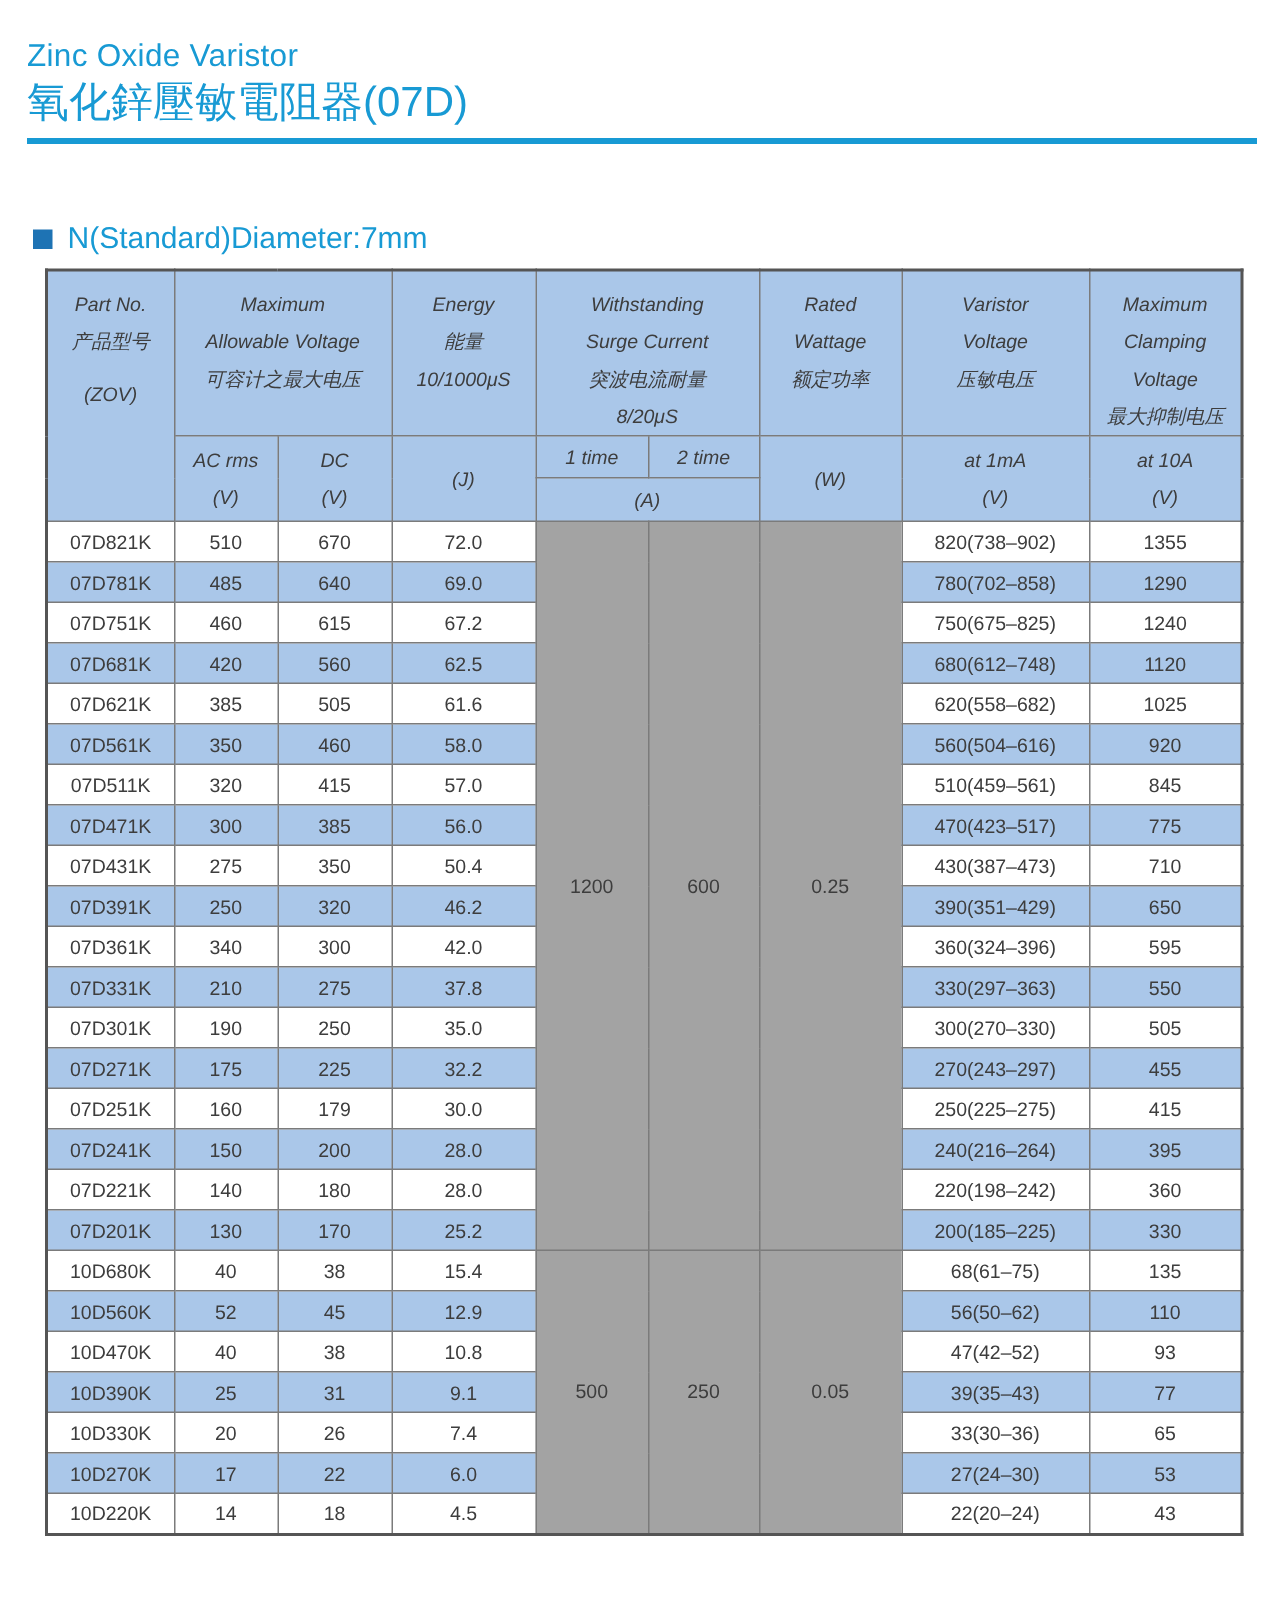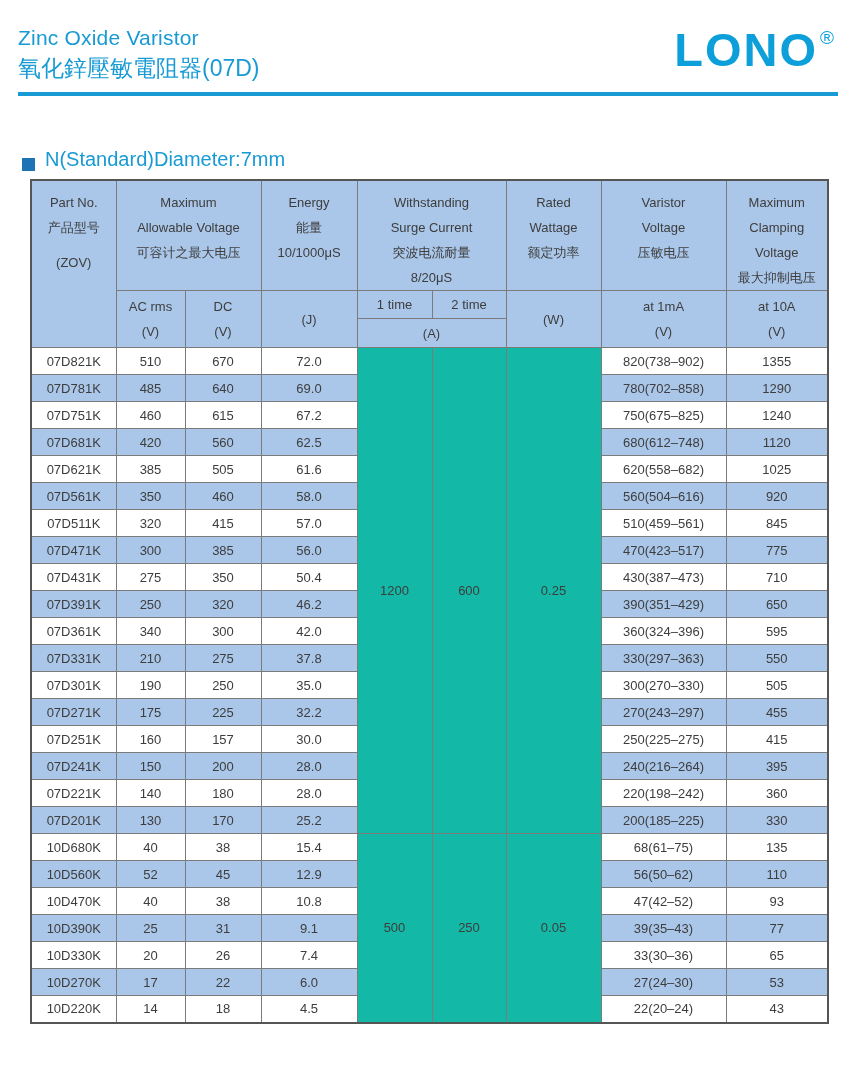--- a/index.html
+++ b/index.html
@@ -16,64 +16,63 @@
   body{
     width:858px;height:1066px;
     font-family:"Liberation Sans", sans-serif;
     color:var(--ink);
     overflow:hidden;
   }
   .page{width:858px;height:1066px;padding:24px 20px 0 18px;}
   
   .topbar{display:flex;justify-content:space-between;align-items:flex-start;height:64px;}
   .title-en{color:var(--accent);font-size:21px;font-weight:500;letter-spacing:.2px;line-height:28px;}
-  .title-zh{color:var(--accent);font-size:23px;font-weight:500;line-height:32px;text-align:center;}
+  .title-zh{color:var(--accent);font-size:28px;font-weight:500;line-height:32px;text-align:center;}
   .logo{color:var(--logo-blue);font-size:47px;font-weight:700;letter-spacing:2px;line-height:52px;padding-right:6px;white-space:nowrap;}
   .logo .reg{font-size:19px;font-weight:400;vertical-align:top;position:relative;top:-12px;left:2px;letter-spacing:0;}
   .rule{height:4px;background:var(--accent);margin-top:4px;width:820px;}
   
-  .section-title{display:flex;align-items:flex-end;margin:52px 0 8px 4px;gap:10px;}
+  .section-title{display:flex;align-items:center;margin:52px 0 8px 4px;gap:10px;}
   .bullet{width:13px;height:13px;background:var(--bullet-blue);display:inline-block;}
   .section-label{color:var(--accent);font-size:20px;font-weight:500;}
   
   table{
     border-collapse:collapse;table-layout:fixed;
     margin-left:12px;width:797px;
     border:2px solid var(--outer);
   }
   th,td{
     border:1px solid var(--grid);
     text-align:center;vertical-align:middle;
     font-weight:400;color:var(--ink);
     font-size:13px;
   }
-  thead th{background:var(--stripe);}
+  thead th{background:var(--stripe);font-style:italic;}
   thead .r1 th{height:106px;vertical-align:top;padding-top:9px;line-height:25px;}
   thead .r2 th{height:28px;}
   thead .r3 th{height:29px;}
   th.two-line{line-height:25px;margin-top:12px;}
   .zov{margin-top:10px;}
   tbody td{height:27px;background:#ffffff;}
   tbody tr.stripe td{background:var(--stripe);}
-  tbody td.merged{background:#14b8a6;margin-left:20px;}
+  tbody td.merged{background:#a3a3a3;margin-left:20px;}
   col.c-part{width:85px;} col.c-ac{width:69px;} col.c-dc{width:76px;}
   col.c-j{width:96px;}  col.c-t1{width:75px;} col.c-t2{width:74px;}
   col.c-w{width:95px;}  col.c-vv{width:125px;} col.c-cv{width:102px;}
 </style>
 </head>
 <body>
 
 <div class="page">
 
   <div class="topbar">
     <div class="titles">
       <div class="title-en">Zinc Oxide Varistor</div>
       <div class="title-zh">氧化鋅壓敏電阻器(07D)</div>
     </div>
-    <div class="logo"><span>LONO</span><span class="reg">®</span></div>
   </div>
 
   <div class="rule"></div>
 
   <div class="section-title">
     <span class="bullet"></span>
     <span class="section-label">N(Standard)Diameter:7mm</span>
   </div>
 
   <table>
@@ -266,21 +265,21 @@
           <td>07D271K</td>
           <td>175</td>
           <td>225</td>
           <td>32.2</td>
           <td>270(243–297)</td>
           <td>455</td>
         </tr>
         <tr>
           <td>07D251K</td>
           <td>160</td>
-          <td>157</td>
+          <td>179</td>
           <td>30.0</td>
           <td>250(225–275)</td>
           <td>415</td>
         </tr>
         <tr class="stripe">
           <td>07D241K</td>
           <td>150</td>
           <td>200</td>
           <td>28.0</td>
           <td>240(216–264)</td>

